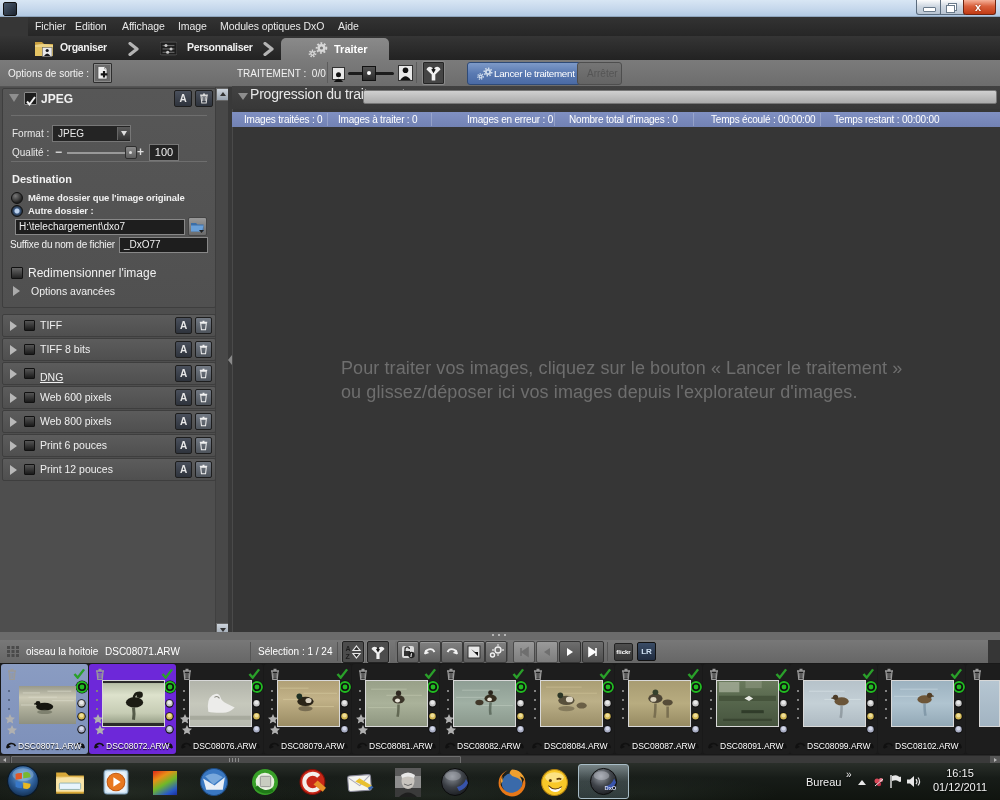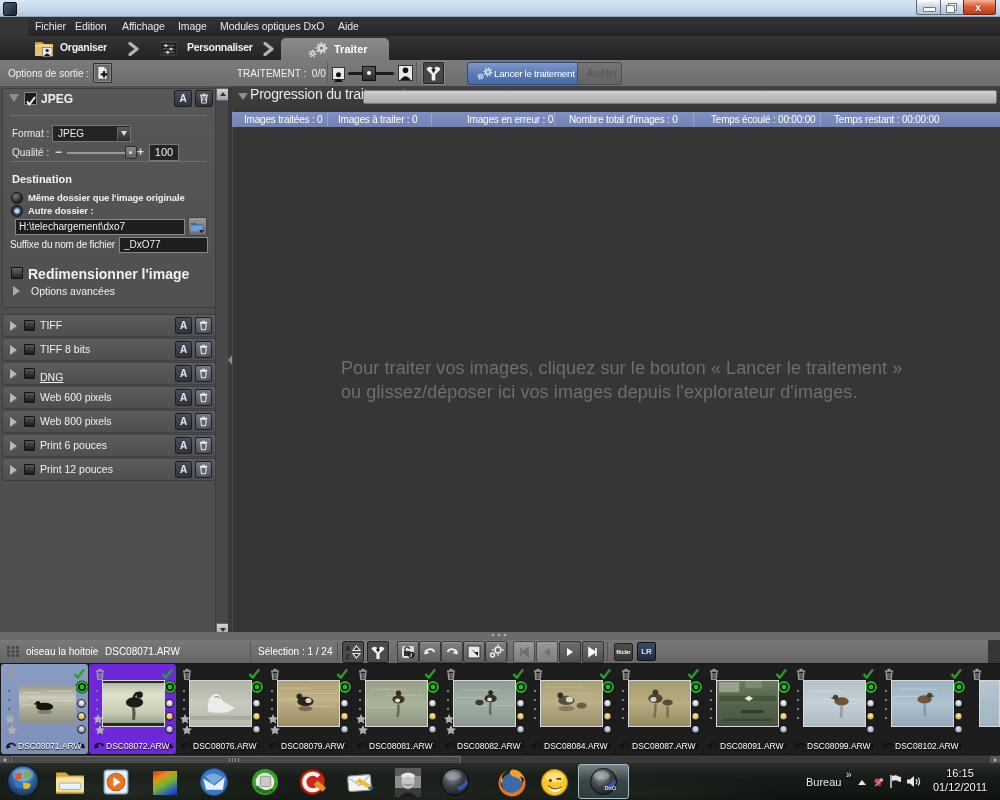--- a/index.html
+++ b/index.html
@@ -194,21 +194,21 @@
           <path d="M2 7.5 h12.5 l-1.5 6 h-11 z" fill="#6aa0d8"></path>
           <path d="M10 12 h5 l-2.5 3 z" fill="#222"></path>
         </svg>
     </div>
     <span class="ab tx" style="left:7px;top:150px;color:#f0f0f0;font-size:10px;letter-spacing:-0.2px;">Suffixe du nom de fichier</span>
     <div class="ab" style="left:116px;top:148px;width:87px;height:14px;background:#1e1e1e;border:1px solid #888;">
       <span class="ab tx" style="left:4px;top:1px;color:#f0f0f0;font-size:10px;">_DxO77</span>
     </div>
 
     <div class="ab" style="left:8px;top:178px;width:10px;height:10px;background:linear-gradient(#666,#222);border:1px solid #111;border-radius:1px;"></div>
-    <span class="ab tx" style="left:25px;top:177px;color:#f0f0f0;font-size:14px;font-weight:bold;">Redimensionner l'image</span>
+    <span class="ab tx" style="left:25px;top:177px;color:#f0f0f0;font-size:12px;font-weight:normal;">Redimensionner l'image</span>
     <div class="ab" style="left:10px;top:197px;width:0;height:0;border-top:5px solid transparent;border-bottom:5px solid transparent;border-left:7px solid #aaa;"></div>
     <span class="ab tx" style="left:28px;top:196px;color:#f0f0f0;font-size:10.5px;">Options avancées</span>
   </div>
 
   <div class="ab" style="left:2px;top:227px;width:212px;height:21px;background:linear-gradient(#5c5c5c,#4f4f4f);border:1px solid #3e3e3e;border-radius:2px;">
       <div class="ab" style="left:7px;top:6px;width:0;height:0;border-top:5px solid transparent;border-bottom:5px solid transparent;border-left:7px solid #b8b8b8;"></div>
       <div class="ab" style="left:21px;top:5px;width:9px;height:9px;background:linear-gradient(#555,#1a1a1a);border:1px solid #111;border-radius:1px;"></div>
       <span class="ab tx" style="left:37px;top:4px;color:#f0f0f0;font-size:10.5px;">TIFF</span>
       <div class="ab" style="left:172px;top:2px;width:15px;height:15px;background:linear-gradient(#4a505c,#2e333c);border:1px solid #1e1e1e;border-radius:2px;color:#e8e8e8;font-size:10px;font-weight:bold;text-align:center;line-height:15px;">A</div>
       <div class="ab" style="left:192px;top:2px;width:15px;height:15px;background:linear-gradient(#737a84,#4e545c);border:1px solid #1e1e1e;border-radius:2px;"><svg width="15" height="15" viewBox="0 0 16 15">

